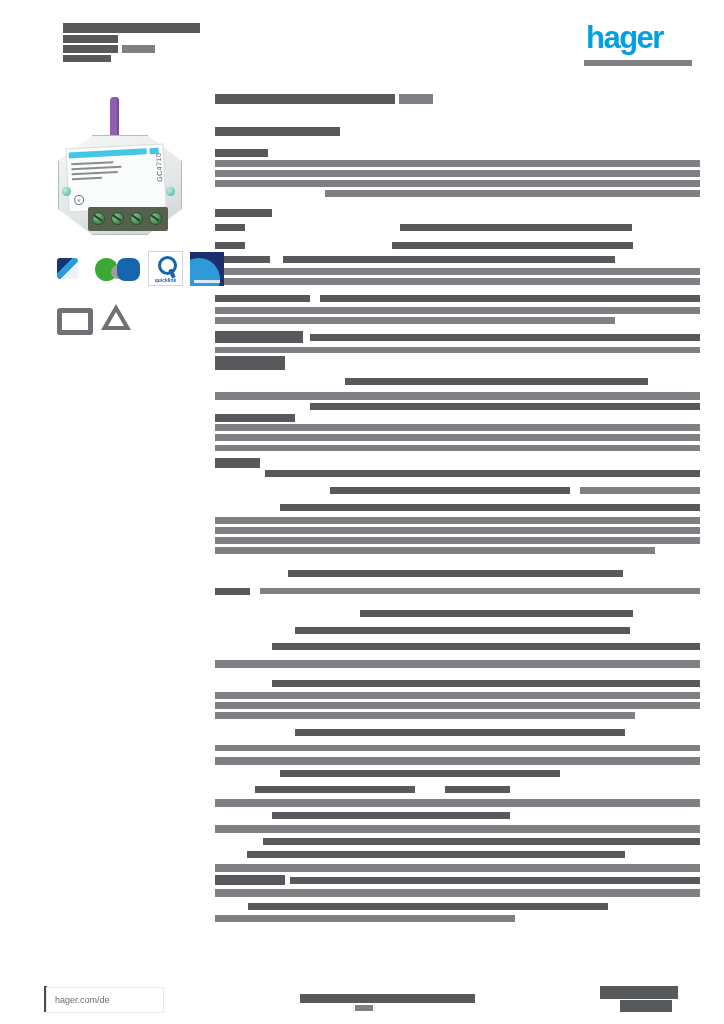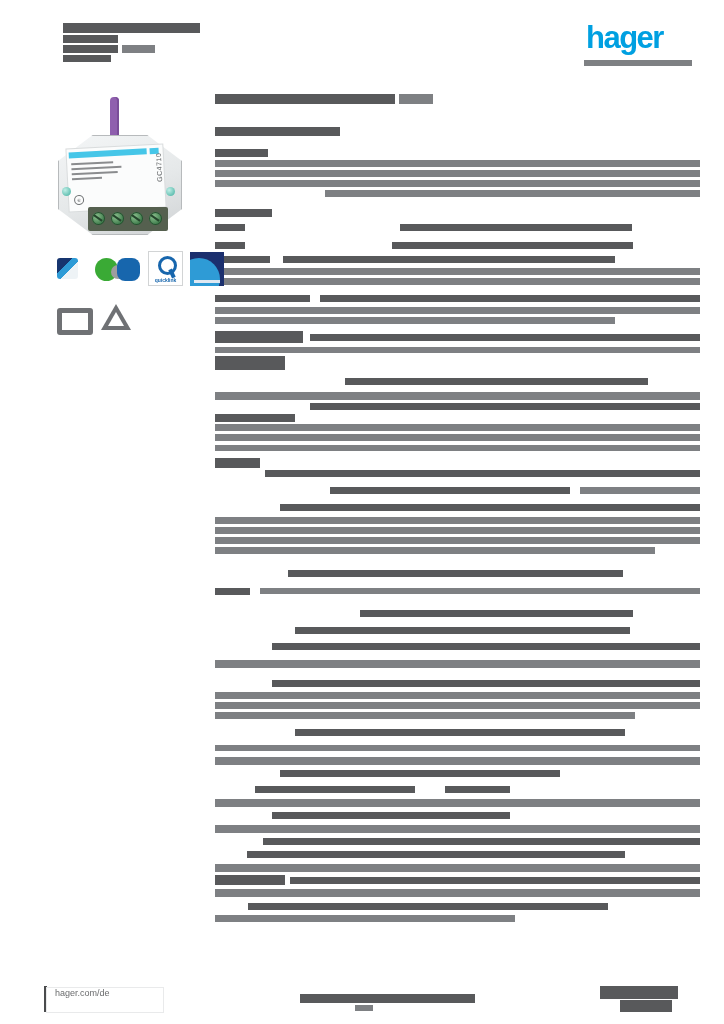--- a/index.html
+++ b/index.html
@@ -62,21 +62,21 @@
         border-radius:3px;}
   .mark-tri{position:absolute;left:44px;top:0;width:0;height:0;
         border-left:15px solid transparent;border-right:15px solid transparent;
         border-bottom:26px solid #6f7174;}
   .mark-tri::after{content:"";position:absolute;left:-8px;top:8px;width:0;height:0;
         border-left:8px solid transparent;border-right:8px solid transparent;
         border-bottom:14px solid #ffffff;}
   
   .footer-rule{position:absolute;left:44px;top:986px;width:3px;height:26px;background:#4a4b4d;}
   .footer-box{position:absolute;left:47px;top:988px;width:116px;height:24px;background:#ffffff;
-        box-shadow:0 0 0 1px #e9eaeb;display:flex;}
+        box-shadow:0 0 0 1px #e9eaeb;display:flex;align-items:center;}
   .footer-url{font-size:9px;color:#6b6c6e;padding-left:8px;}
 </style>
 </head>
 <body>
 
 <div class="page">
 
   <div>
       <div class="bar" style="left: 63px; top: 23px; width: 137px; height: 10px;"></div>
       <div class="bar" style="left: 63px; top: 35px; width: 55px; height: 8px;"></div>

